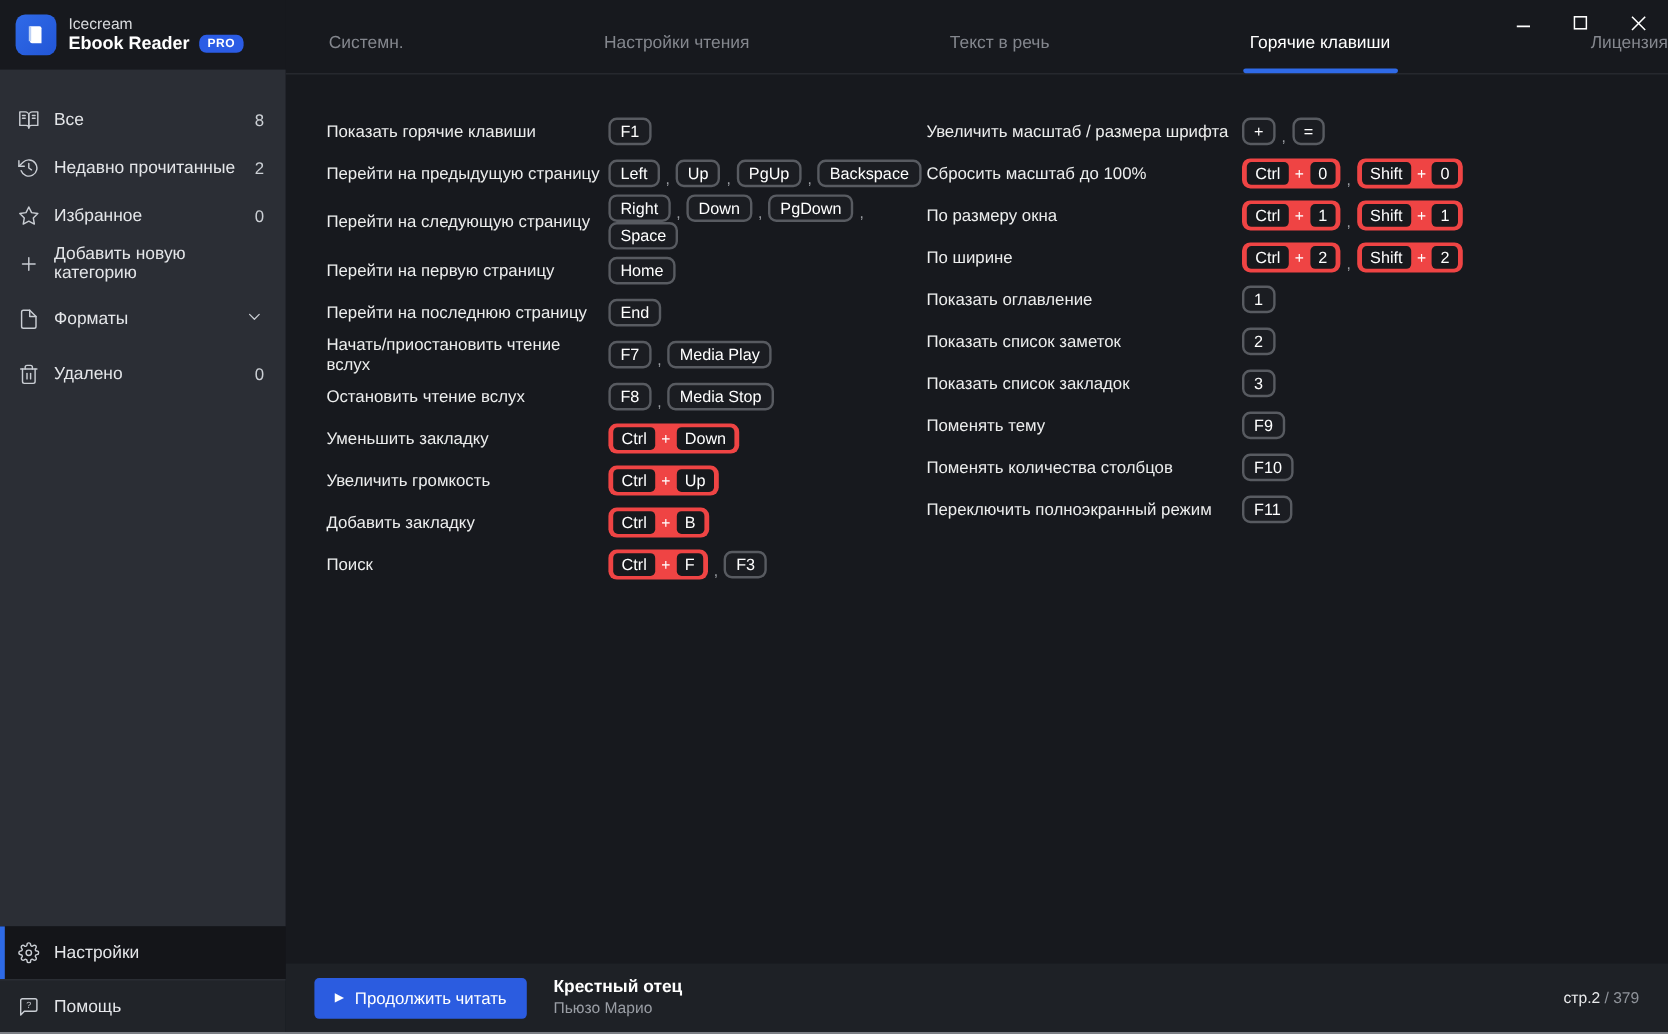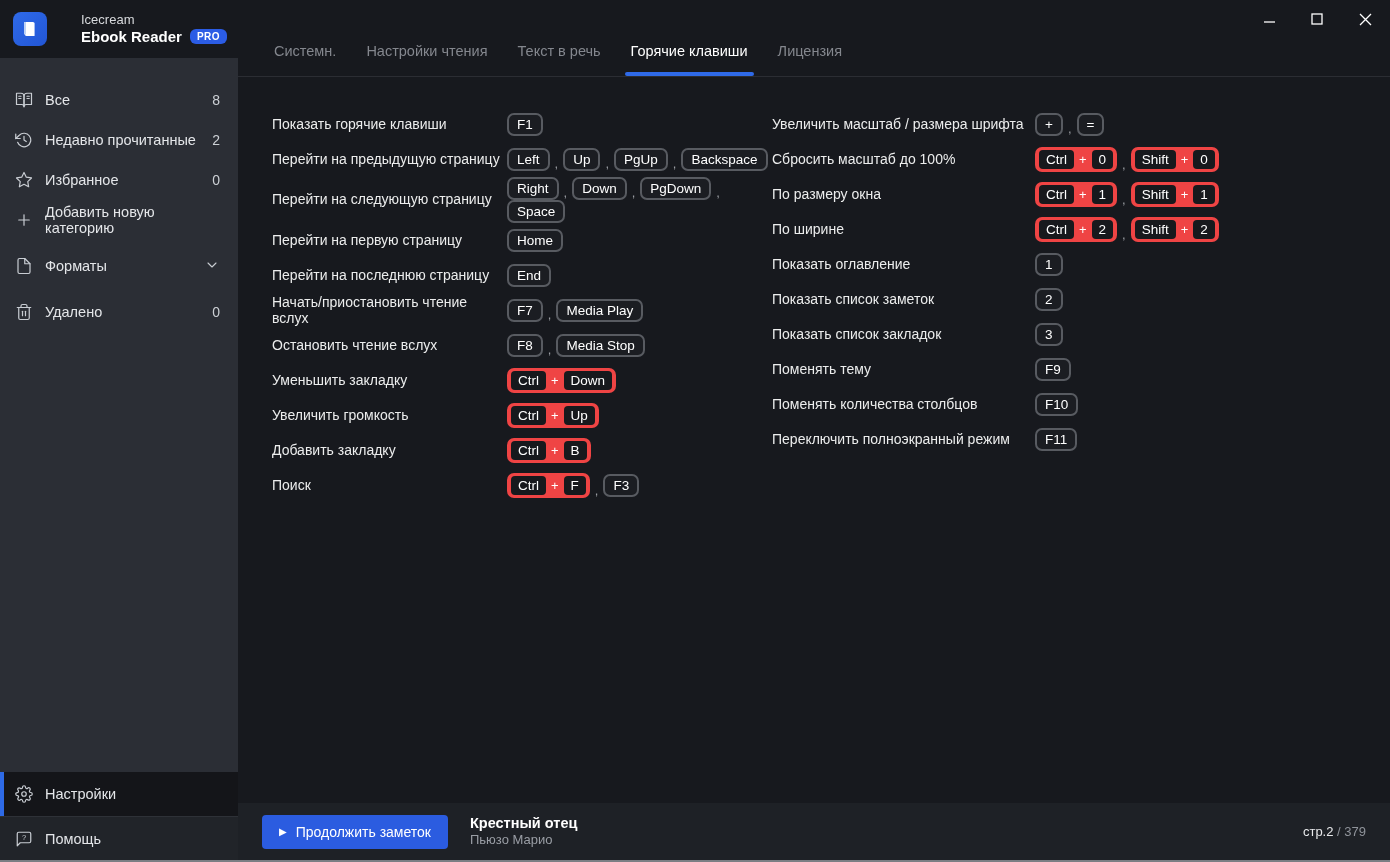--- a/index.html
+++ b/index.html
@@ -10,39 +10,39 @@
     background: #17191e; overflow: hidden;
     border-bottom: 2px solid #7b7e84;
     color: #e9eaec;
   }
   
   .win-controls { position:absolute; top:6px; right:10px; display:flex; gap:18px; z-index:30; }
   .win-btn { width:30px; height:26px; display:flex; align-items:center; justify-content:center; color:#fff; cursor:pointer; }
   .win-btn svg { display:block; }
   
   .sidebar { position:absolute; left:0; top:0; bottom:0; width:238px; display:flex; flex-direction:column; background:#17191e; z-index:10; }
-  .logo-row { height:58px; display:flex; align-items:center; padding-left:13px; flex:0 0 auto;gap:24px; }
+  .logo-row { height:58px; display:flex; align-items:center; padding-left:13px; flex:0 0 auto; }
   .logo-box { width:34px; height:34px; border-radius:8px; background:linear-gradient(135deg,#2f6ae8,#2256d6); display:flex; align-items:center; justify-content:center; }
   .brand { margin-left:10px; line-height:1.15; }
   .brand-1 { font-size:13px; color:#d7d9dc; }
   .brand-2 { font-size:15px; font-weight:bold; color:#fff; display:flex; align-items:center; gap:8px; }
   .pro-badge { background:#2b5ce5; color:#fff; font-size:10px; font-weight:bold; padding:2px 7px; border-radius:6px; letter-spacing:.5px; }
   .side-body { flex:1; background:#2b2e35; padding-top:22px; overflow:hidden; }
   .side-item { height:40px; display:flex; align-items:center; padding:0 18px 0 15px; cursor:pointer; color:#e4e6e9; font-size:14.5px; }
   .side-item.gap { margin-top:6px; }
   .side-icon { width:18px; height:18px; margin-right:12px; flex:0 0 auto; color:#c9cdd3; }
   .side-icon svg { display:block; }
   .side-count { margin-left:auto; color:#ccd0d5; font-size:14px; }
   .side-chevron { margin-left:auto; color:#c9cdd3; }
   .side-bottom { flex:0 0 auto; }
   .side-item.bottom-item { height:44px; background:#212429; border-top:1px solid #2e3137; }
   .side-item.active-item { background:#141519; border-top:none; border-left:4px solid #2e6ae6; padding-left:11px; }
   
   .main { position:absolute; left:238px; top:0; right:0; bottom:57px; }
-  .tabs { height:77px; display:flex; align-items:flex-end; gap:30px; padding-left:36px; border-bottom:1px solid #2b2d33; }
+  .tabs { height:62px; display:flex; align-items:flex-end; gap:30px; padding-left:36px; border-bottom:1px solid #2b2d33;justify-content:space-between; }
   .tab { position:relative; padding-bottom:17px; font-size:14.5px; color:#84878e; cursor:pointer; }
   .tab.active { color:#fff;margin-top:47px; }
   .tab.active::after { content:""; position:absolute; left:-6px; right:-6px; bottom:0; height:4px; border-radius:3px; background:#2f6ae8; }
   .hotkeys { display:flex; padding:30px 20px 0 34px; }
   .hk-col { width:500px; flex:0 0 auto; }
   .hk-col.right { flex:1; }
   .hk-row { min-height:35px; display:flex; align-items:center; }
   .hk-label { flex:0 0 235px; font-size:14px; color:#eceded; line-height:1.1; padding-right:4px; }
   .hk-col.right .hk-label { flex:0 0 263px; }
   .hk-keys { display:flex; align-items:center; flex-wrap:wrap; }
@@ -393,21 +393,21 @@
               <span class="key">F11</span>
             </div>
           </div>
         </div>
     </div>
   </div>
 
   <div class="bottom-bar">
     <button class="continue-btn">
       <span class="play-ic">▶</span>
-      <span>Продолжить заметок</span>
+      <span>Продолжить читать</span>
     </button>
     <div class="book-info">
       <div class="book-title">Крестный отец</div>
       <div class="book-author">Пьюзо Марио</div>
     </div>
     <div class="page-counter">
       <span class="page-cur">стр.2</span>
       <span class="page-total">/ 379</span>
     </div>
   </div>

